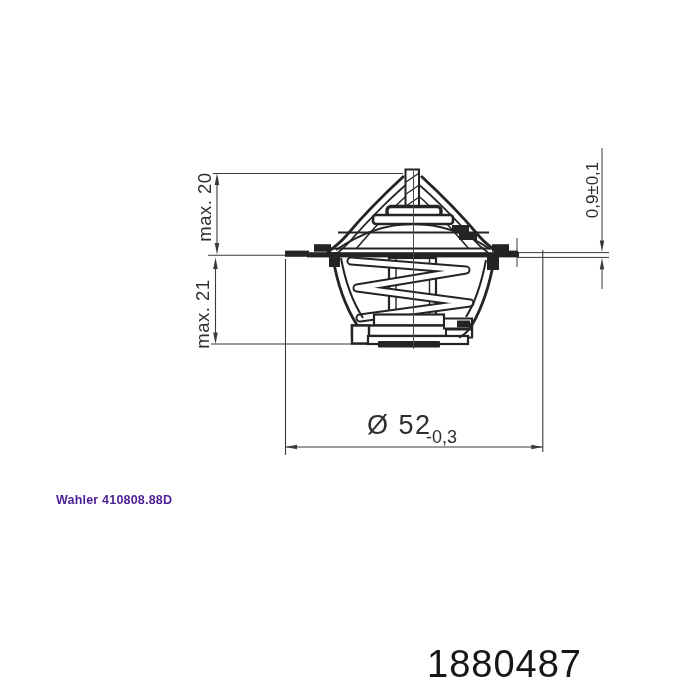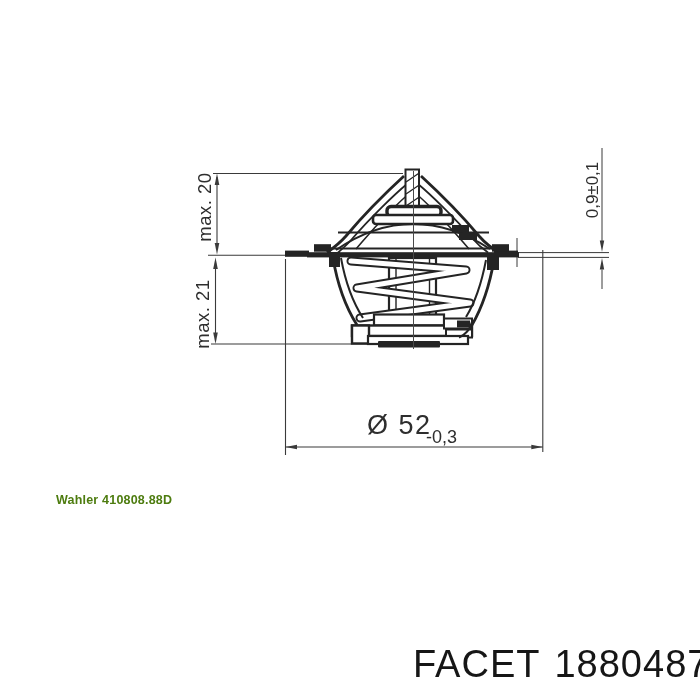--- a/index.html
+++ b/index.html
@@ -7,21 +7,21 @@
     position:relative;width:700px;height:700px;background:#ffffff;overflow:hidden;
     font-family:"Liberation Sans",sans-serif;
   }
   #drawing-svg{position:absolute;left:0;top:0;filter:blur(0.35px);}
   .dim-text{
     font-family:"Liberation Sans",sans-serif;
     fill:#2e2e2e;
   }
   #manufacturer-ref{
     position:absolute;left:56px;top:493px;
-    font-size:12.5px;font-weight:bold;color:#4d7c0f;
+    font-size:12.5px;font-weight:bold;color:#4c1d95;
     letter-spacing:0.2px;filter:blur(0.3px);white-space:nowrap;
   }
   #brand-line{
     position:absolute;left:413px;top:643px;
     font-size:38px;color:#161616;letter-spacing:1px;
     filter:blur(0.3px);white-space:nowrap;display:flex;
   }
   #brand-line .gap{display:inline-block;width:14px;}
 </style>
 </head>
@@ -140,18 +140,17 @@
 
     <text class="dim-text" x="367" y="434" font-size="27" letter-spacing="1.5">Ø 52</text>
     <text class="dim-text" x="426" y="443" font-size="18">-0,3</text>
 
     <text class="dim-text" transform="translate(597.5,190) rotate(-90)" text-anchor="middle" font-size="17">0,9±0,1</text>
   </svg>
 
   <div id="manufacturer-ref">Wahler 410808.88D</div>
 
   <div id="brand-line">
-    <span>FACET</span>
       <span class="gap"></span>
       <span>1880487</span>
   </div>
 
 </div>
 
 </body></html>

